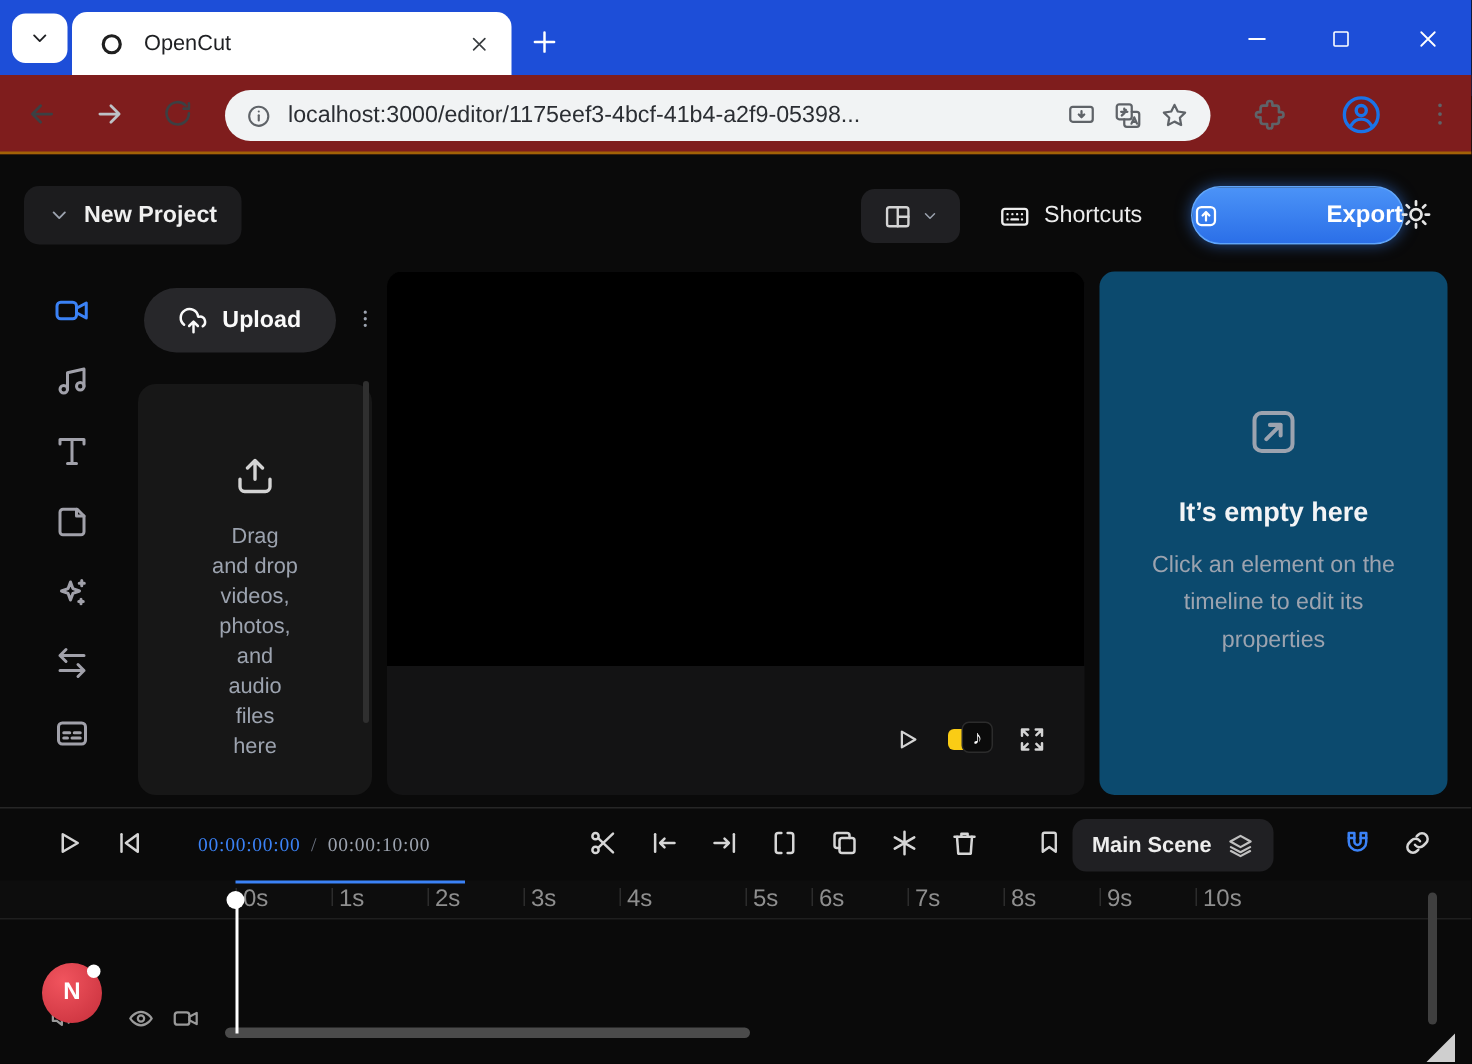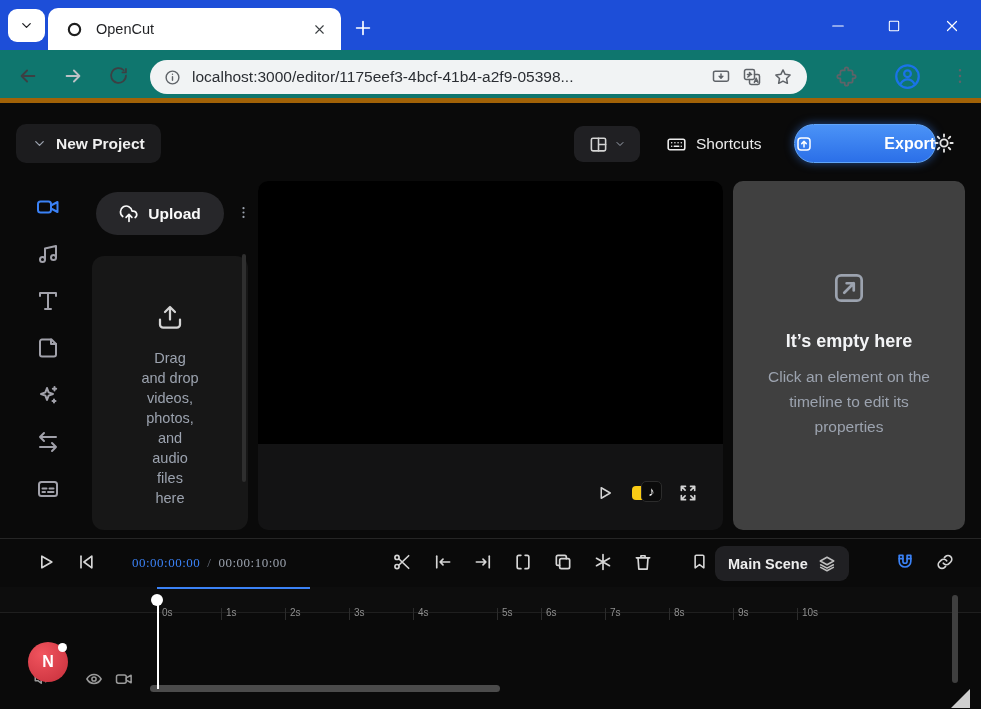--- a/index.html
+++ b/index.html
@@ -10,21 +10,21 @@
 
   
   .titlebar { position:absolute; top:0; left:0; width:981px; height:64px; background:#1d4ed8; }
   .tabsearch { left:8px; top:9px; width:37px; height:33px; background:#fff; border-radius:9px; display:flex; align-items:center; justify-content:center; color:#1f2023; cursor:pointer; }
   .tab { left:48px; top:8px; width:293px; height:42px; background:#fff; border-radius:10px 10px 0 0; display:flex; align-items:center; padding:0 14px 0 18px; }
   .tab-fav { color:#1f1f1f; }
   .tab-title { margin-left:13px; font-size:14.5px; font-weight:500; color:#1f2023; flex:1; }
   .tab-close { color:#3c4043; cursor:pointer; }
   .newtab { left:352px; top:17px; color:#fff; cursor:pointer; }
   .wc { top:14px; width:44px; height:24px; display:flex; align-items:center; justify-content:center; color:#fff; cursor:pointer; }
-  .toolbar { position:absolute; top:50px; left:0; width:981px; height:53px; background:#0f766e; border-bottom:5px solid #a16207; }
+  .toolbar { position:absolute; top:50px; left:0; width:981px; height:53px; background:#7f1d1d; border-bottom:2px solid #a16207; }
   .nav-ic { top:15px; color:#3c4043; cursor:pointer; }
   .addressbar { left:150px; top:10px; width:657px; height:34px; background:#f1f3f4; border-radius:17px; display:flex; align-items:center; padding:0 14px; gap:11px; }
   .url { flex:1; font-size:15.5px; color:#2b2e33; white-space:nowrap; overflow:hidden; }
   .ab-ic { color:#5f6368; cursor:pointer; flex:none; }
 
   
   .app { position:absolute; top:103px; left:0; width:981px; height:606px; background:#0a0a0a; color:#e5e5e5; }
   .proj-pill { left:16px; top:21px; height:39px; background:#1c1c1e; border-radius:10px; display:flex; align-items:center; gap:9px; padding:0 16px; cursor:pointer; }
   .proj-label { font-size:15.5px; font-weight:600; color:#f0f0f0; }
   .layout-dd { left:574px; top:23px; width:66px; height:36px; background:#202023; border-radius:9px; display:flex; align-items:center; justify-content:center; gap:6px; color:#d4d4d4; cursor:pointer; }
@@ -47,36 +47,36 @@
   .dropzone-text { width:58px; margin:16px auto 0; text-align:center; font-size:14.5px; line-height:20px; color:#9ca3af; }
   .media-scroll { left:150px; top:73px; width:4px; height:228px; background:#2f2f2f; border-radius:2px; }
 
   .preview-panel { left:258px; top:78px; width:465px; height:349px; background:#131314; border-radius:10px; overflow:hidden; }
   .video { left:0; top:0; width:465px; height:263px; background:#000; }
   .pv-ic { color:#d4d4d4; cursor:pointer; }
   .tiktok-wrap { left:374px; top:299px; width:32px; height:24px; cursor:pointer; }
   .tt-yellow { left:0; top:6px; width:14px; height:14px; border-radius:4px; background:#facc15; }
   .tt-black { left:9px; top:1px; width:21px; height:21px; border-radius:5px; background:#0b0b0b; border:1px solid #2c2c2c; color:#fff; display:flex; align-items:center; justify-content:center; font-size:13px; }
 
-  .props-panel { left:733px; top:78px; width:232px; height:349px; background:#404040; border-radius:10px; display:flex; flex-direction:column; align-items:center; }
+  .props-panel { left:733px; top:78px; width:232px; height:349px; background:#0c4a6e; border-radius:10px; display:flex; flex-direction:column; align-items:center; }
   .empty-icon { margin-top:88px; color:#9ca3af; }
   .empty-title { margin-top:24px; font-size:18px; font-weight:700; color:#f3f4f6; }
   .empty-subtitle { margin-top:12px; width:178px; text-align:center; font-size:15.5px; line-height:25px; color:#9ca3af; }
 
   
   .timeline { left:0; top:435px; width:981px; height:171px; border-top:1px solid #262626; background:#0a0a0a; }
   .tl-ic { top:13px; color:#d6d6d6; cursor:pointer; }
   .tl-time { left:132px; top:16px; display:flex; gap:7px; font-family:Liberation Serif, serif; font-size:13px; letter-spacing:.5px; }
   .cur-time { color:var(--accent,#3b82f6); }
   .time-sep { color:#6b7280; }
   .dur-time { color:#9ca3af; }
   .scene-pill { left:715px; top:7px; height:35px; background:#202023; border-radius:9px; display:flex; align-items:center; gap:10px; padding:0 13px; cursor:pointer; }
   .scene-label { font-size:14.5px; font-weight:600; color:#ededed; }
   .ruler { left:0; top:48px; width:981px; height:26px; background:#0d0d0d; border-bottom:1px solid #1f1f1f; }
-  .ruler-tick { position:absolute; top:20px; font-size:10px; color:#8f8f8f; }
+  .ruler-tick { position:absolute; top:4px; font-size:16px; color:#8f8f8f; }
   .ruler-tick::before { content:''; position:absolute; left:-5px; top:1px; height:12px; width:1px; background:#2c2c2c; }
   .ruler-range { left:157px; top:48px; width:153px; height:2px; background:var(--accent,#3b82f6); z-index:4; }
   .playhead-knob { left:151px; top:55px; width:12px; height:12px; border-radius:50%; background:#fff; z-index:6; cursor:ew-resize; }
   .playhead-line { left:156.5px; top:61px; width:2px; height:89px; background:#fff; z-index:5; }
   .track-ctl { color:#9a9a9a; cursor:pointer; z-index:1; }
   .avatar { left:28px; top:103px; width:40px; height:40px; border-radius:50%; background:radial-gradient(circle at 35% 30%,#f1545e,#c62f3b); display:flex; align-items:center; justify-content:center; color:#fff; font-size:16px; font-weight:700; z-index:2; cursor:pointer; }
   .avatar-dot { left:58px; top:104px; width:9px; height:9px; border-radius:50%; background:#fff; z-index:3; }
   .hscroll { left:150px; top:146px; width:350px; height:7px; background:#4b4b4b; border-radius:4px; cursor:pointer; }
   .vscroll { left:952px; top:56px; width:6px; height:88px; background:#3f3f3f; border-radius:3px; cursor:pointer; }
   .resize-grip { left:951px; top:150px; width:0; height:0; border-left:19px solid transparent; border-bottom:19px solid #cfcfcf; cursor:nwse-resize; }

